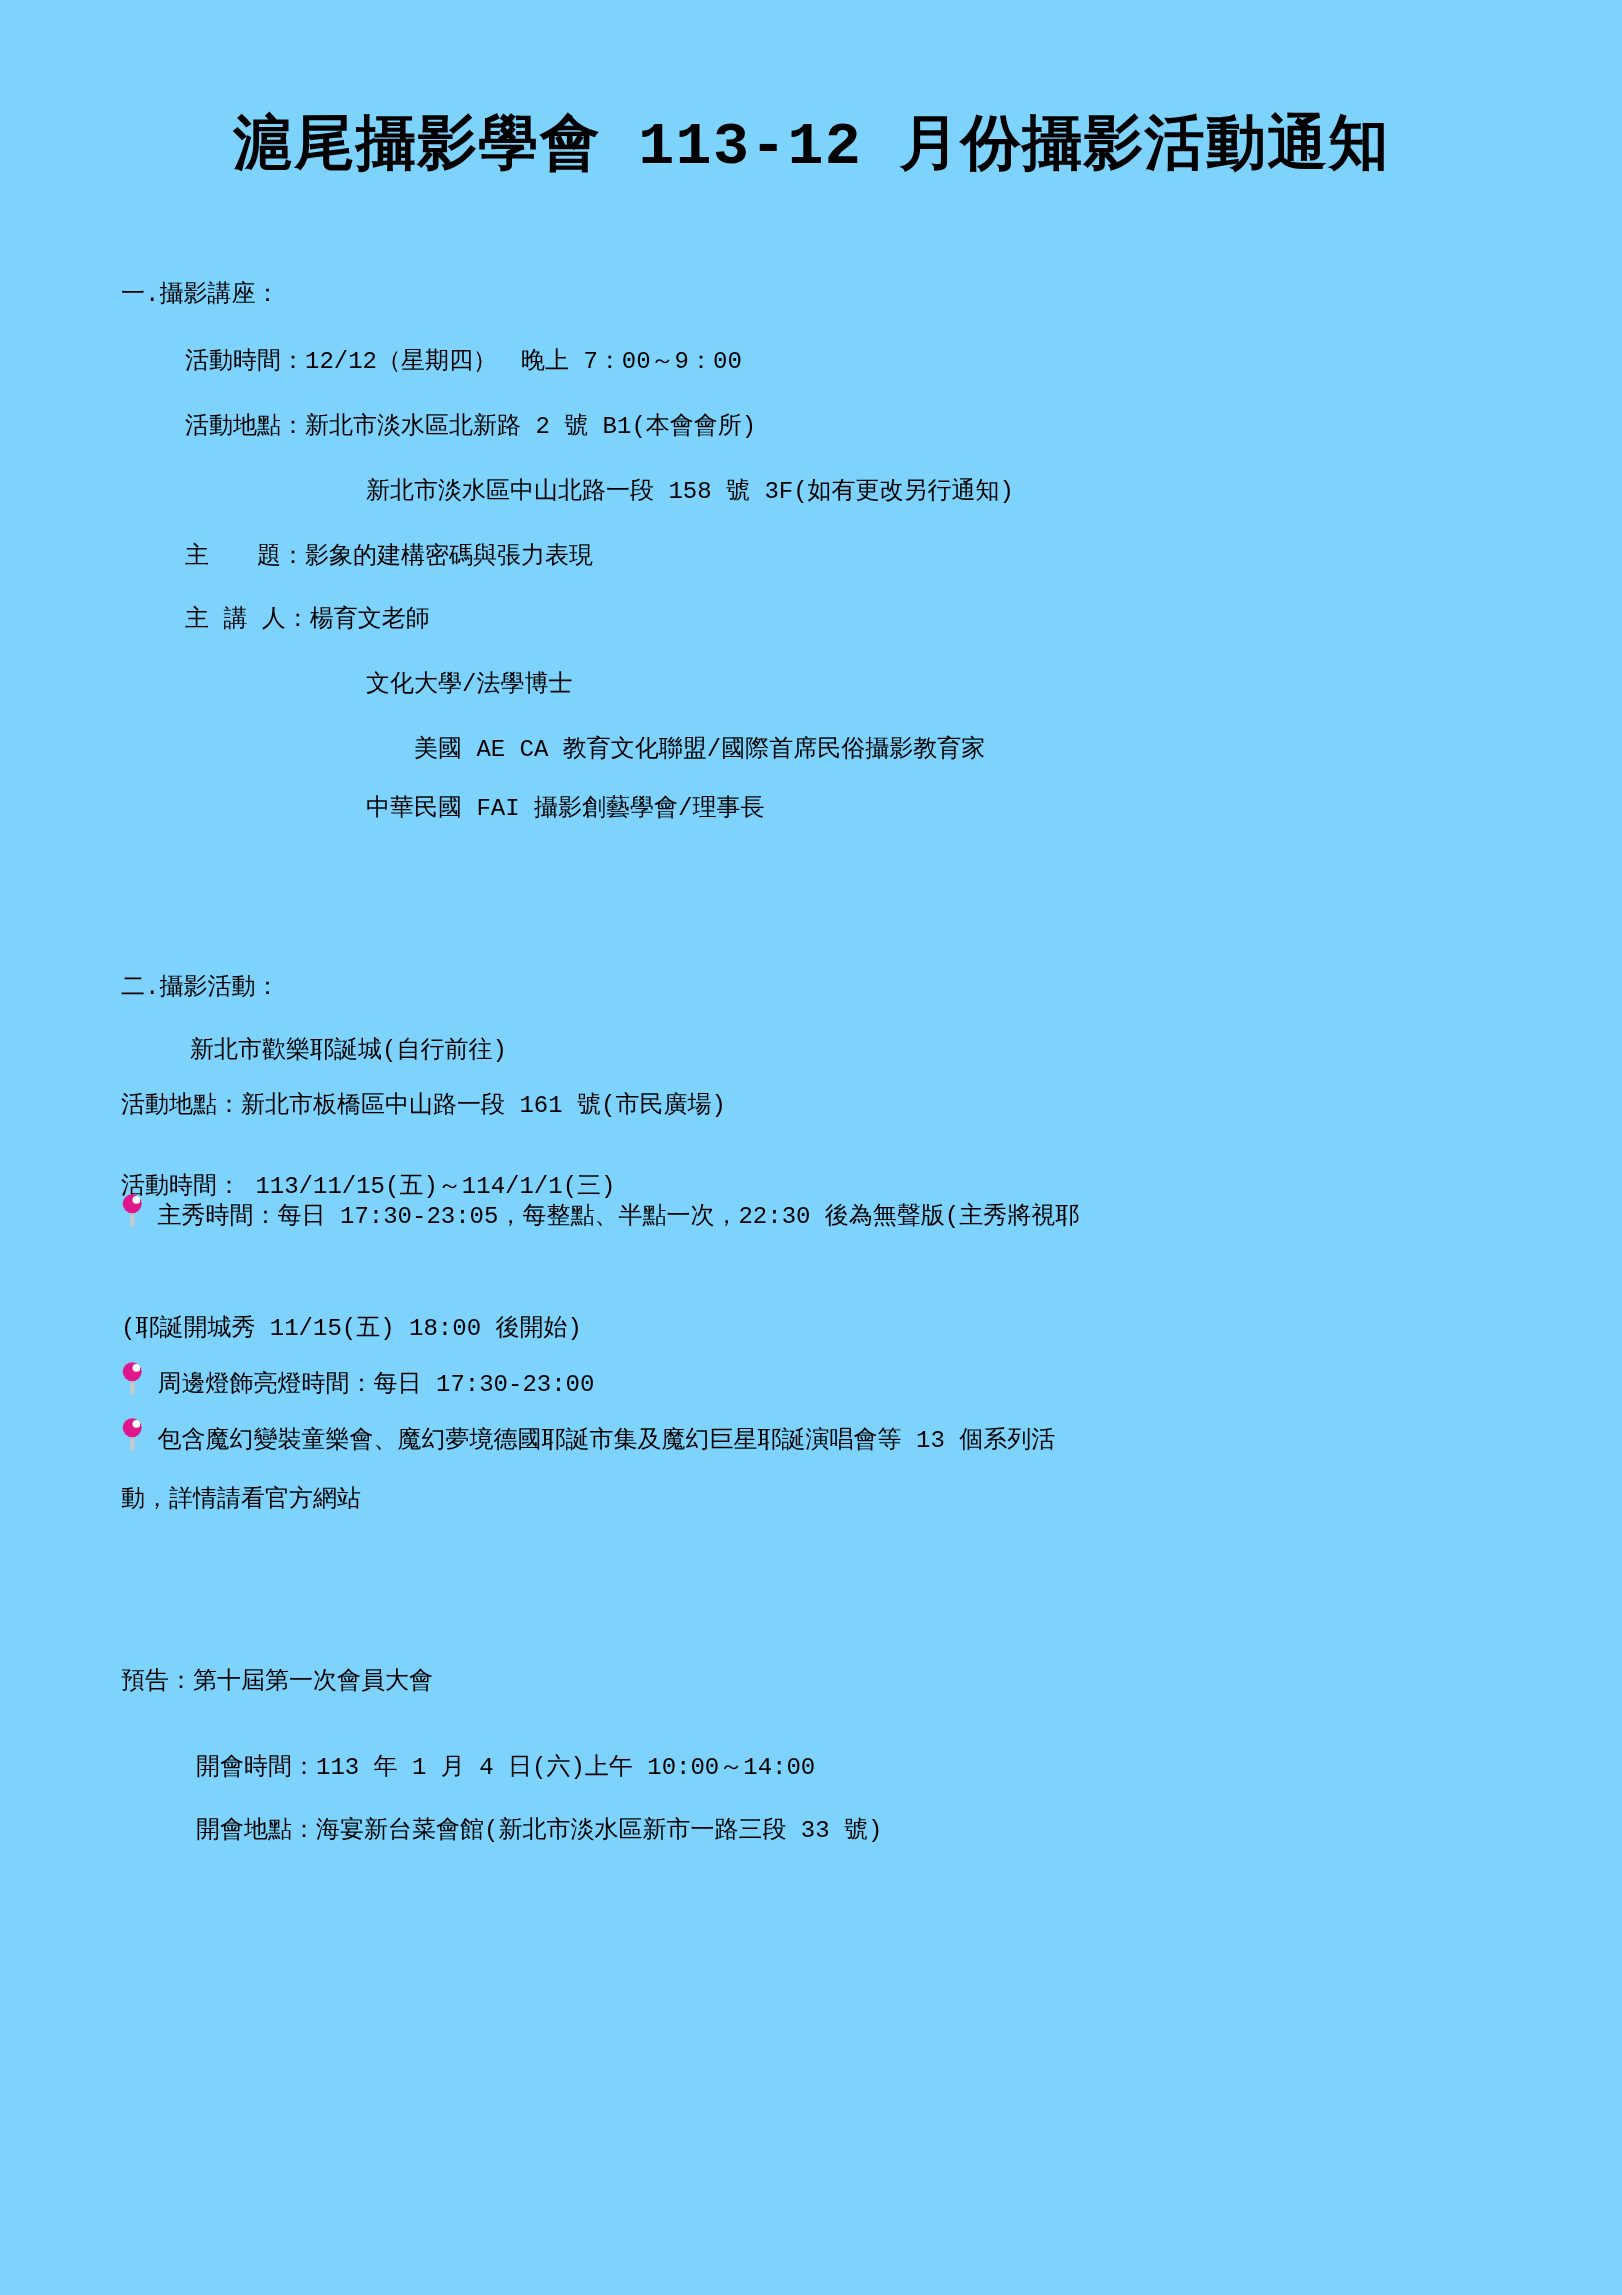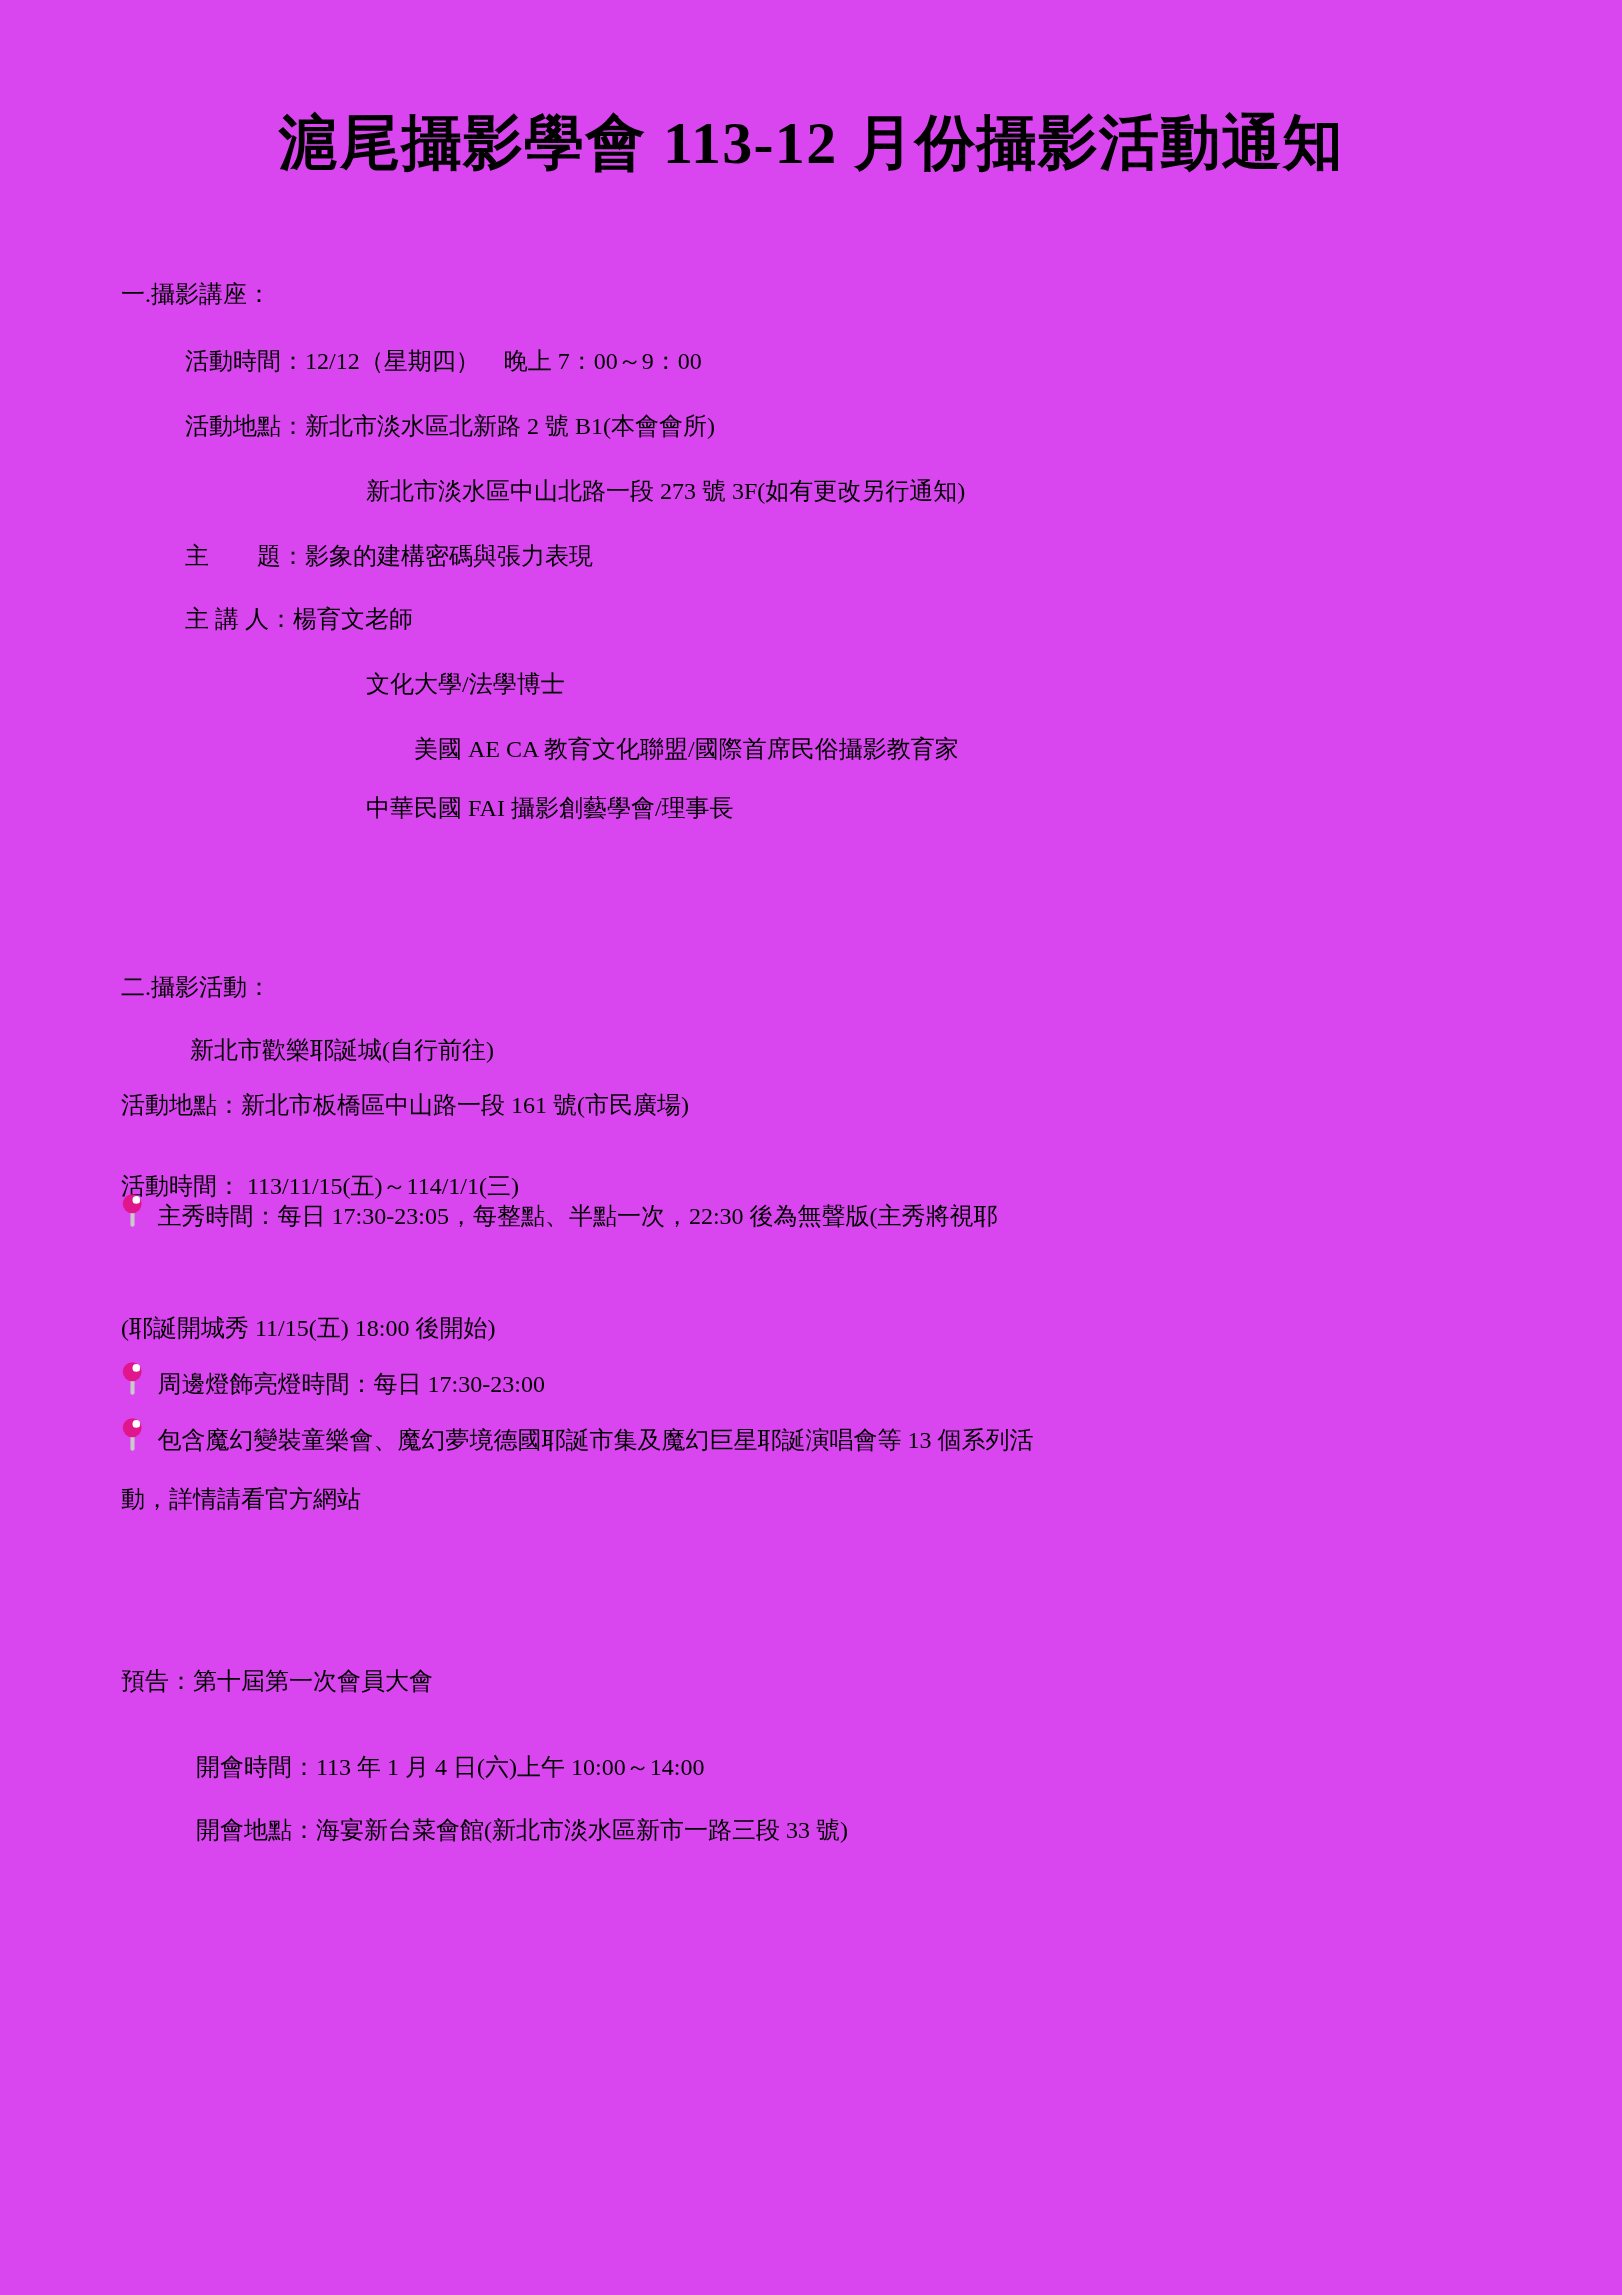--- a/index.html
+++ b/index.html
@@ -1,22 +1,22 @@
 <!DOCTYPE html>
 <html style="font-size:10.5px"><head>
 <meta charset="utf-8">
 <style>
   html, body { margin: 0; padding: 0; background: #888; }
   .page {
     position: relative;
     width: 1623px;
     height: 2295px;
     margin: 0 auto;
-    background: #d946ef;
-    font-family: Liberation Serif, serif;
+    background: #7dd3fc;
+    font-family: Liberation Mono, monospace;
     color: #000000;
     overflow: hidden;
   }
   .doc-title {
     position: absolute;
     top: 103px;
     left: 0;
     width: 100%;
     text-align: center;
     font-size: 60px;
@@ -66,21 +66,21 @@
 </head>
 <body>
 
 <div class="page">
 
   <div class="doc-title">滬尾攝影學會 113-12 月份攝影活動通知</div>
 
   <div class="line l01">一.攝影講座：</div>
   <div class="line l02">活動時間：12/12（星期四）　晚上 7：00～9：00</div>
   <div class="line l03">活動地點：新北市淡水區北新路 2 號 B1(本會會所)</div>
-  <div class="line l04">新北市淡水區中山北路一段 273 號 3F(如有更改另行通知)</div>
+  <div class="line l04">新北市淡水區中山北路一段 158 號 3F(如有更改另行通知)</div>
   <div class="line l05">主　　題：影象的建構密碼與張力表現</div>
   <div class="line l06">主 講 人：楊育文老師</div>
   <div class="line l07">文化大學/法學博士</div>
   <div class="line l08">美國 AE CA 教育文化聯盟/國際首席民俗攝影教育家</div>
   <div class="line l09">中華民國 FAI 攝影創藝學會/理事長</div>
 
   <div class="line l11">二.攝影活動：</div>
   <div class="line l12">新北市歡樂耶誕城(自行前往)</div>
   <div class="line l13">活動地點：新北市板橋區中山路一段 161 號(市民廣場)</div>
   <div class="line l14">活動時間： 113/11/15(五)～114/1/1(三)</div>

